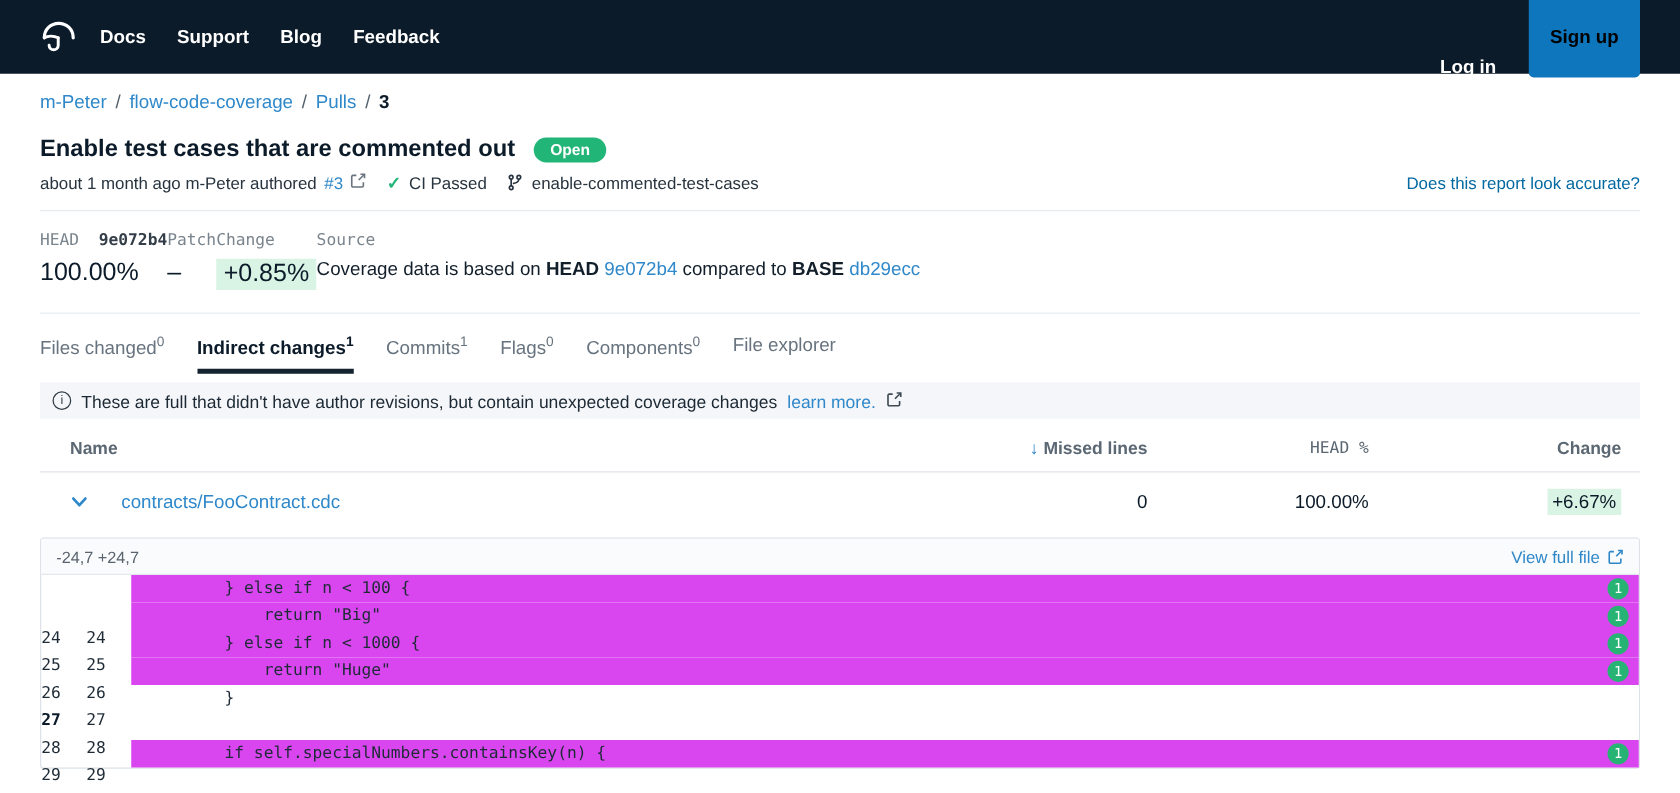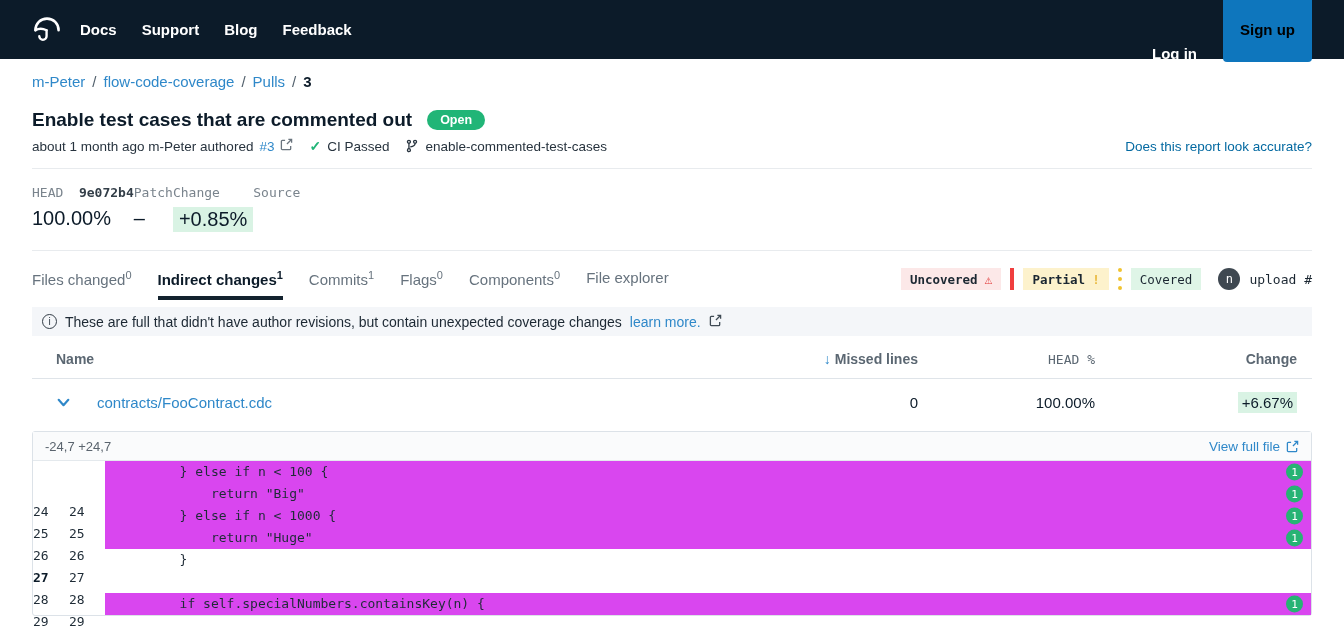--- a/index.html
+++ b/index.html
@@ -190,51 +190,39 @@
     <div>
       <div class="stat-label">Patch</div>
       <div class="stat-value">–</div>
     </div>
     <div>
       <div class="stat-label">Change</div>
       <div class="stat-value chg">+0.85%</div>
     </div>
     <div>
       <div class="stat-label">Source</div>
+      <div class="source-text">
+        <span>Coverage data is based on </span><b>HEAD</b>
+        <a>9e072b4</a><span> compared to </span><b>BASE</b>
+        <a>db29ecc</a>
+      </div>
     </div>
   </div>
 
   <hr class="divider" style="margin-top:0;">
 
   <div class="tabs-row">
     <nav class="tabs">
       <span class="tab"><span>Files changed</span><sup>0</sup></span>
       <span class="tab active"><span>Indirect changes</span><sup>1</sup></span>
       <span class="tab"><span>Commits</span><sup>1</sup></span>
       <span class="tab"><span>Flags</span><sup>0</sup></span>
       <span class="tab"><span>Components</span><sup>0</sup></span>
       <span class="tab"><span>File explorer</span></span>
     </nav>
-    <div class="legend">
-      <span class="chip uncov">
-        <span>Uncovered</span>
-        <span class="warn">⚠</span>
-      </span>
-      <span class="bar-red"></span>
-      <span class="chip part">
-        <span>Partial</span>
-        <span class="bang">!</span>
-      </span>
-      <span class="bar-dot"></span>
-      <span class="chip cov">
-        <span>Covered</span>
-      </span>
-      <span class="avatar-n">n</span>
-      <span class="upload-lbl">upload #</span>
-    </div>
   </div>
 
   <div class="banner">
     <span class="info-circle">i</span>
     <span>These are full that didn't have author revisions, but contain unexpected coverage changes</span>
     <a>learn more.</a>
     <span class="ext-icon">
       <svg width="13" height="13" viewBox="0 0 14 14" fill="none" stroke="currentColor" stroke-width="1.4">
         <path d="M11.5 8.5v3a1 1 0 0 1-1 1h-8a1 1 0 0 1-1-1v-8a1 1 0 0 1 1-1h3"></path>
         <path d="M9 1.5h3.5V5"></path>

